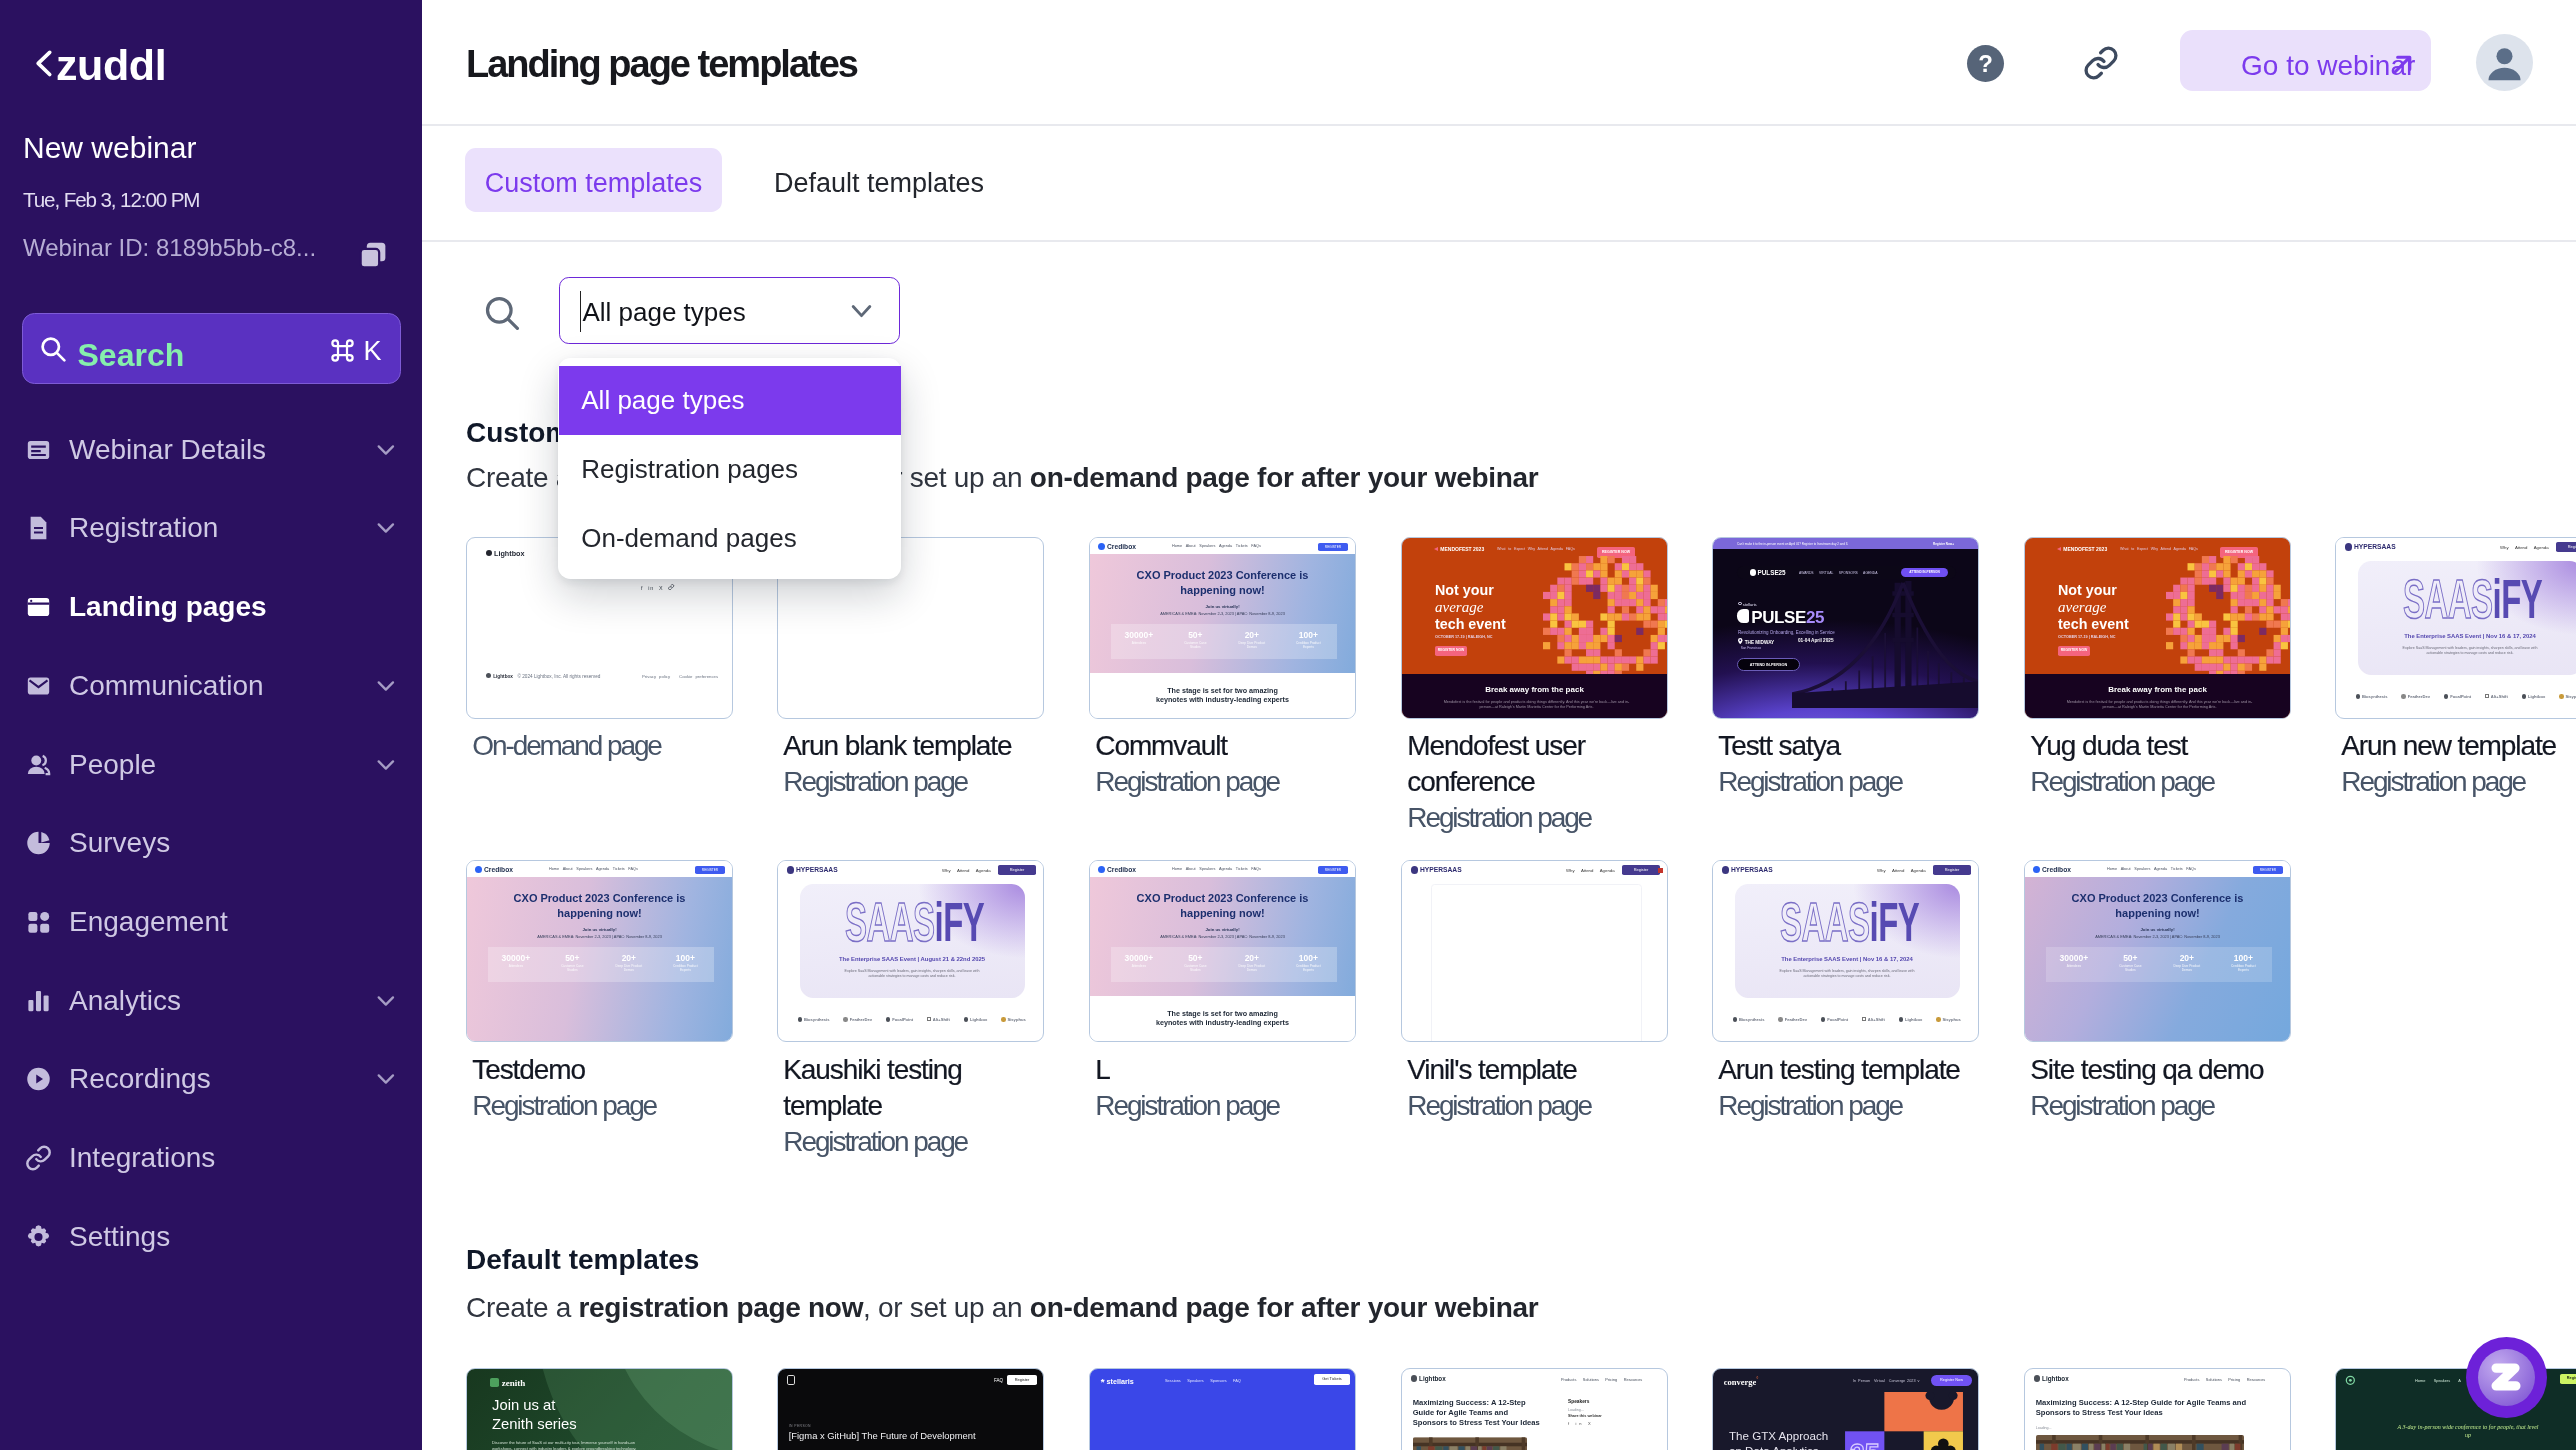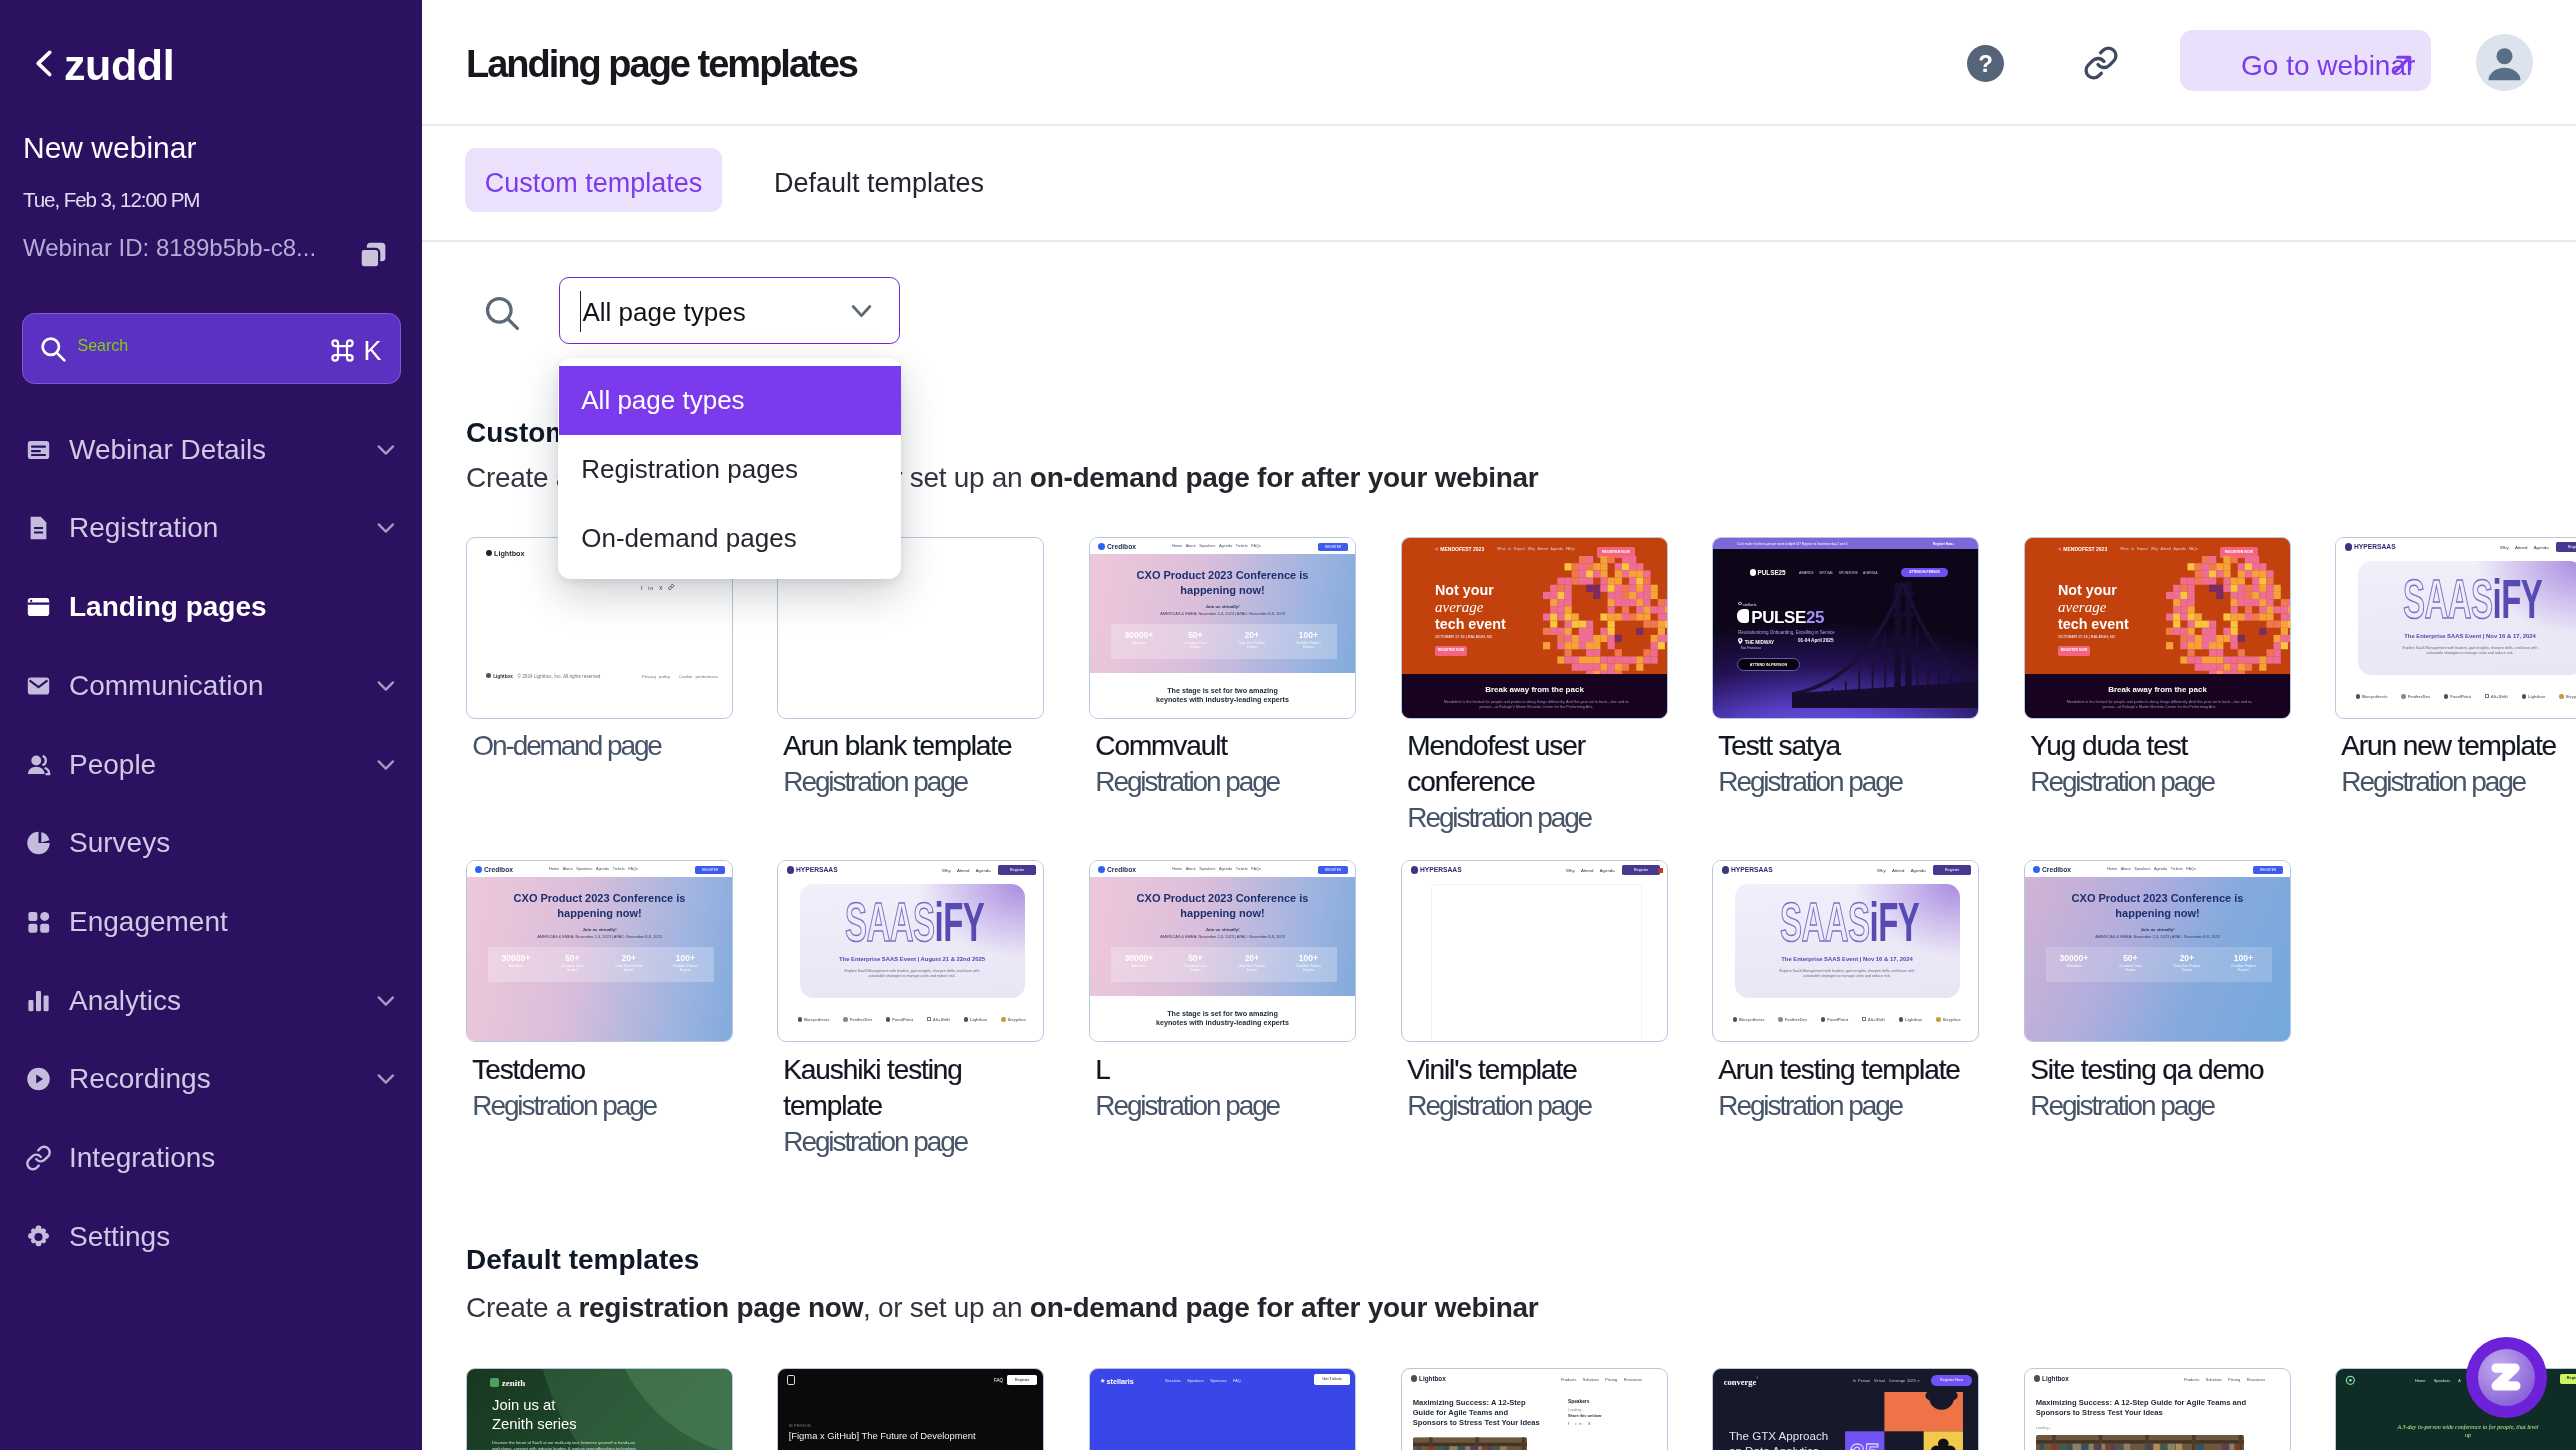--- a/index.html
+++ b/index.html
@@ -1,27 +1,27 @@
 <!DOCTYPE html>
 <html style="font-size:14.3px"><head>
 <meta charset="utf-8">
 <style>
 * { margin:0; padding:0; box-sizing:border-box; }
 html,body { width:2576px; height:1451px; overflow:hidden; font-family:"Liberation Sans", sans-serif; background:#fff; }
 
 #sidebar { position:absolute; left:0; top:0; width:422px; height:1451px; background:#2b1160; }
 #backchev { position:absolute; left:32px; top:45px; }
-#logo { position:absolute; left:64px; top:41px; font-size:43px; font-weight:bold; color:#fff; letter-spacing:-0.4px; }
+#logo { position:absolute; left:56px; top:41px; font-size:43px; font-weight:bold; color:#fff; letter-spacing:-0.4px; }
 #nw { position:absolute; left:23px; top:131px; font-size:30px; font-weight:500; color:#fff; }
 #date { position:absolute; left:23px; top:188px; font-size:20.6px; color:#e2ddf1; letter-spacing:-1.1px; }
 #wid { position:absolute; left:23px; top:234px; font-size:24px; color:#b6add4; }
 #copyic { position:absolute; left:358px; top:241px; }
 #searchbox { position:absolute; left:21.5px; top:313px; width:379px; height:71px; background:#5a31c1; border:1.8px solid #7e5bd6; border-radius:12.5px; }
 #searchbox .sicon { position:absolute; left:16px; top:20.6px; }
-#searchbox .stxt { position:absolute; left:55px; top:23px; font-size:16px; color:#84cc16; font-weight:400; }
+#searchbox .stxt { position:absolute; left:55px; top:23px; font-size:32px; color:#86efac; font-weight:700; }
 #searchbox .skey { position:absolute; right:18px; top:21.5px; font-size:27px; color:#fff; }
 .mitem { position:absolute; left:0; width:422px; height:79px; }
 .mitem .mic { position:absolute; left:25px; top:50%; transform:translateY(-50%); width:27px; height:27px; }
 .mitem .mlab { position:absolute; left:69px; top:50%; transform:translateY(-50%); font-size:28px; color:#cfc9e4; white-space:nowrap; }
 .mitem .mchev { position:absolute; left:376px; top:50%; transform:translateY(-50%); }
 .mitem.active .mlab { color:#fff; font-weight:bold; }
 
 #main { position:absolute; left:422px; top:0; width:2154px; height:1451px; background:#fff; }
 #htitle { position:absolute; left:44px; top:43px; font-size:38px; font-weight:bold; color:#17181d; letter-spacing:-2px; }
 #helpc { position:absolute; left:1545px; top:45px; width:37px; height:37px; border-radius:50%; background:#566478; color:#fff; font-size:24px; font-weight:bold; text-align:center; line-height:37px; }

